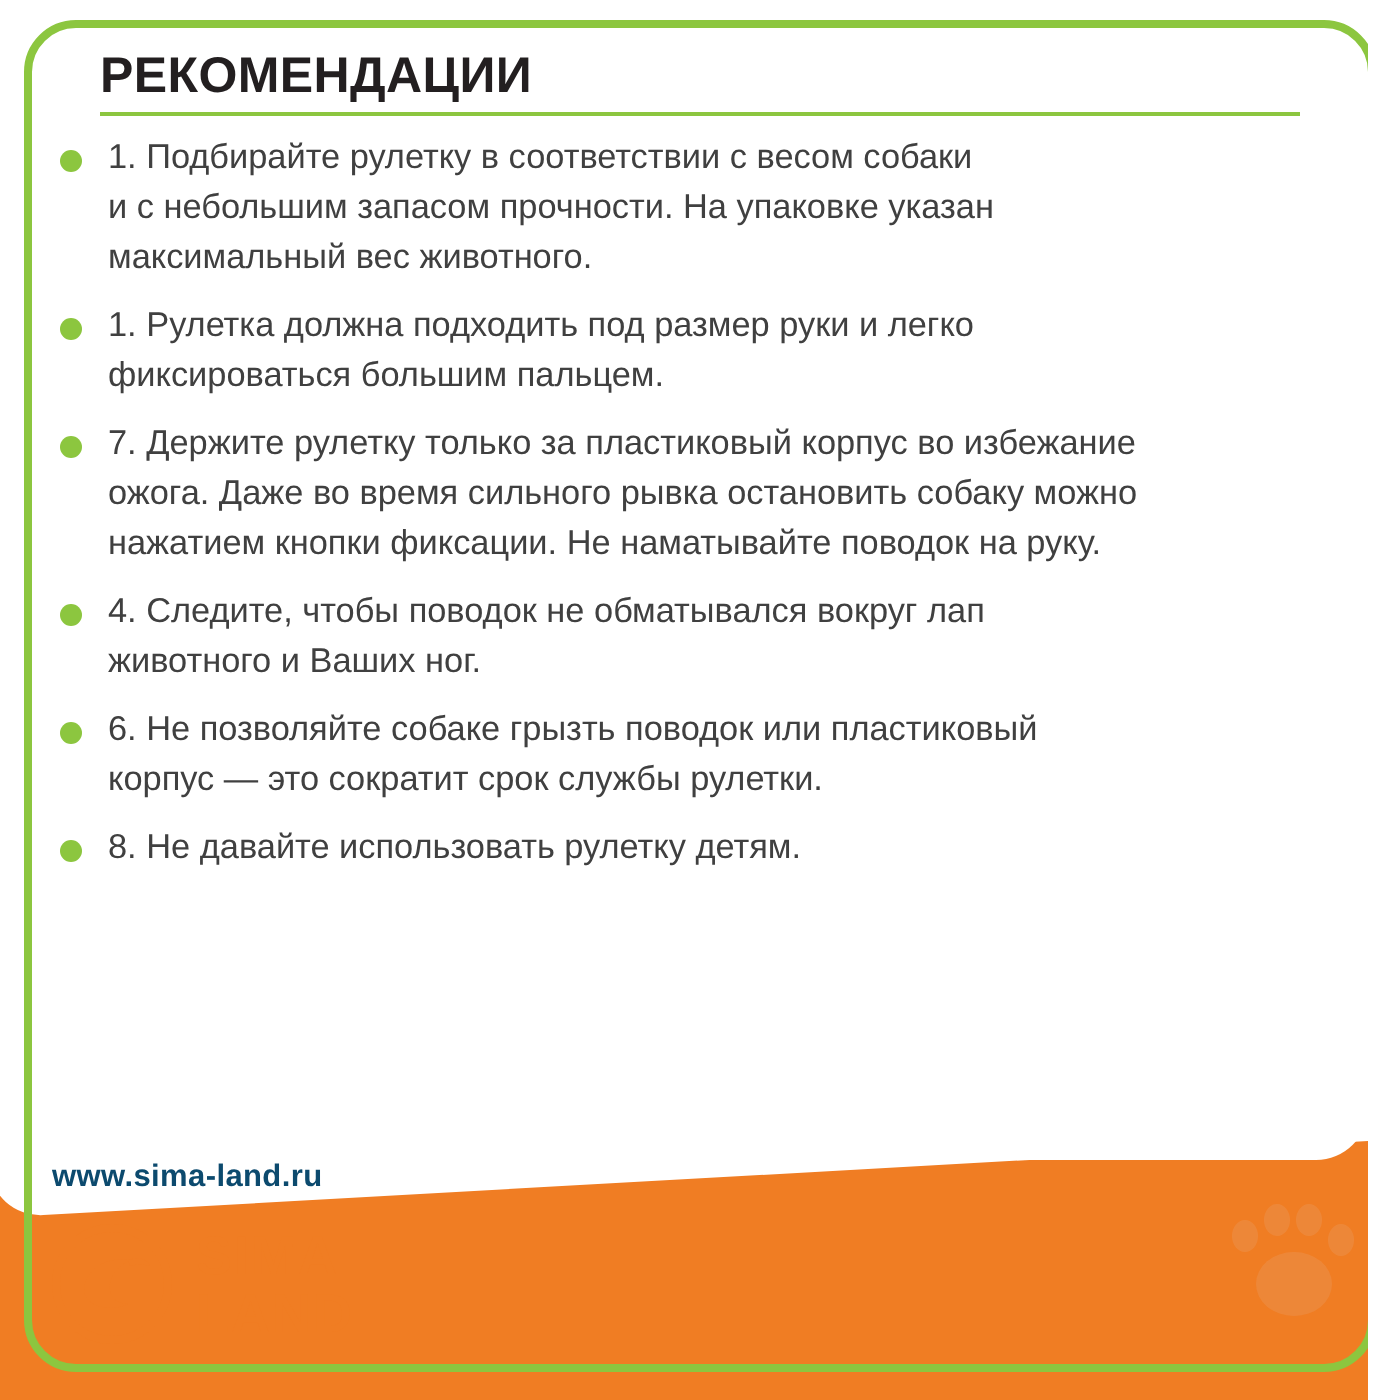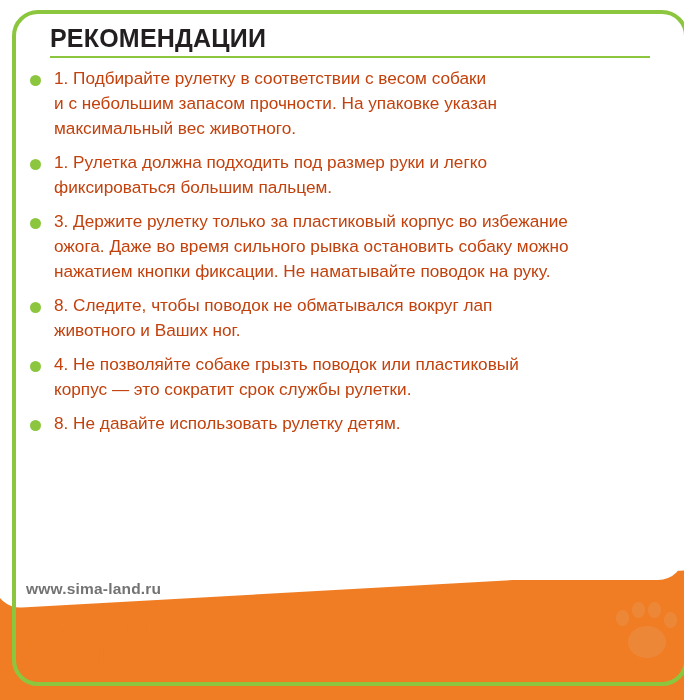--- a/index.html
+++ b/index.html
@@ -104,32 +104,32 @@
     left: 4px;
     top: 9px;
     width: 11px;
     height: 11px;
     background: #8cc63f;
     border-radius: 50%;
   }
   .item-text {
     font-size: 17.2px;
     line-height: 25px;
-    color: #c2410c;
+    color: #404040;
     white-space: pre-line;
   }
 
   
   .site-url {
     position: absolute;
     left: 26px;
     top: 580px;
     font-size: 15.5px;
     font-weight: bold;
-    color: #737373;
+    color: #0c4a6e;
     letter-spacing: 0.2px;
   }
   .logo-wrap {
     position: absolute;
     left: 26px;
     top: 608px;
     width: 215px;
     height: 72px;
   }
   .logo-mark {
@@ -202,35 +202,35 @@
       </div>
 
       <div class="item">
         <span class="bullet"></span>
         <div class="item-text">1. Рулетка должна подходить под размер руки и легко
 фиксироваться большим пальцем.</div>
       </div>
 
       <div class="item">
         <span class="bullet"></span>
-        <div class="item-text">3. Держите рулетку только за пластиковый корпус во избежание
+        <div class="item-text">7. Держите рулетку только за пластиковый корпус во избежание
 ожога. Даже во время сильного рывка остановить собаку можно
 нажатием кнопки фиксации. Не наматывайте поводок на руку.</div>
       </div>
 
 
       <div class="item">
         <span class="bullet"></span>
-        <div class="item-text">8. Следите, чтобы поводок не обматывался вокруг лап
+        <div class="item-text">4. Следите, чтобы поводок не обматывался вокруг лап
 животного и Ваших ног.</div>
       </div>
 
       <div class="item">
         <span class="bullet"></span>
-        <div class="item-text">4. Не позволяйте собаке грызть поводок или пластиковый
+        <div class="item-text">6. Не позволяйте собаке грызть поводок или пластиковый
 корпус — это сократит срок службы рулетки.</div>
       </div>
 
       <div class="item">
         <span class="bullet"></span>
         <div class="item-text">8. Не давайте использовать рулетку детям.</div>
       </div>
 
     </div>
 

